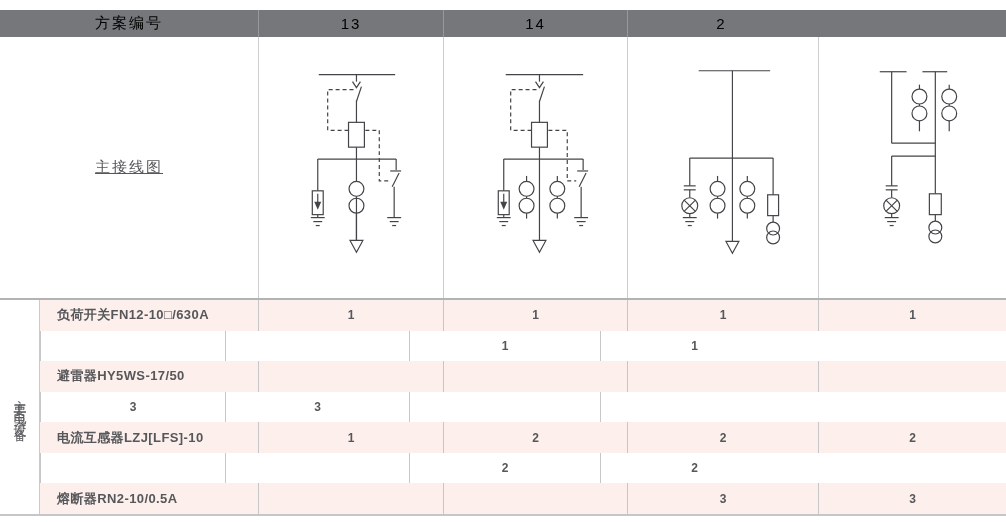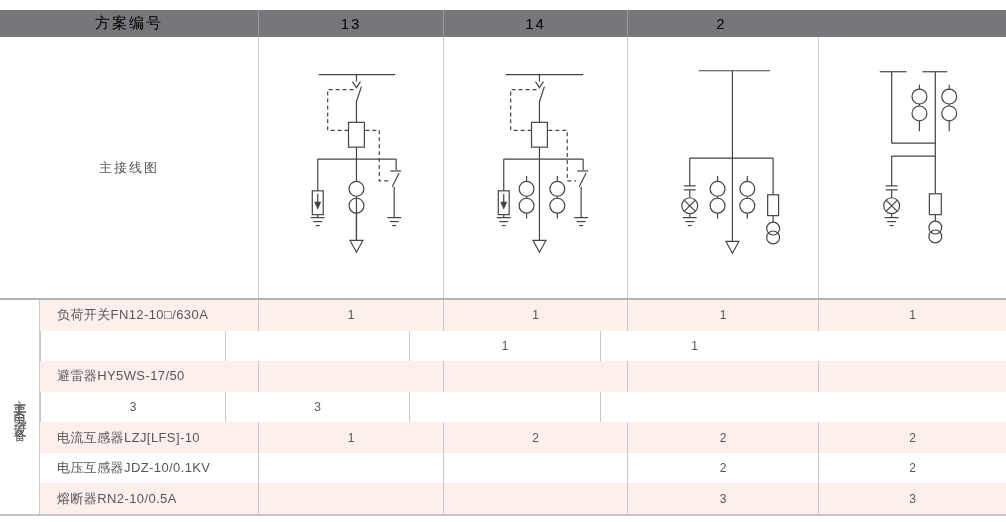--- a/index.html
+++ b/index.html
@@ -14,21 +14,21 @@
   .hc {
     display:flex; align-items:center; justify-content:center;
     color:#000000; font-size:15px; letter-spacing:2px;
   }
   .hc.div { border-left:1px solid #97989b; }
 
   
   .diagram-row { display:flex; height:263px; border-bottom:2px solid #b2b3b5; background:#fff; }
   .dlabel {
     display:flex; align-items:center; justify-content:center;
-    font-size:13px; color:#56575a; letter-spacing:2px;
+    font-size:15px; color:#56575a; letter-spacing:2px;text-decoration:underline;
   }
   .dcell { border-left:1px solid #cccdce; }
   .diag { display:block; width:100%; height:100%; }
   .diag line, .diag polyline, .diag circle, .diag rect, .diag polygon {
     stroke:#434447; stroke-width:1.2; fill:none;
     stroke-linecap:butt;
   }
   .diag .white { fill:#ffffff; }
   .diag .solid { fill:#434447; stroke:none; }
   .diag .dash { stroke-dasharray:4 3; }
@@ -37,21 +37,21 @@
   .equipment { display:flex; height:216px; border-bottom:2px solid #c5c6c8; }
   .group-cell {
     width:40px; border-right:1px solid #c9cacc;
     display:flex; align-items:center; justify-content:center; background:#fff;
   }
   .vtext {
     writing-mode:vertical-rl; text-orientation:upright;
     font-size:13px; letter-spacing:6px; color:#56575a;
   }
   .rows { flex:1; display:flex; flex-direction:column; }
-  .erow { flex:1; display:flex; background:#ffffff; }
+  .erow { flex:1; display:flex; background:#ffffff;font-weight:bold; }
   .erow .name {
     width:218px; padding-left:17px;
     display:flex; align-items:center;
     font-size:13px; color:#56575a; letter-spacing:0.4px; white-space:nowrap;
   }
   .erow .val {
     display:flex; align-items:center; justify-content:center;
     font-size:12px; color:#56575a; border-left:1px solid #c6c7c9;
   }
   .erow.pink .name, .erow.pink .val { background:#fcefec; }
@@ -248,21 +248,20 @@
 
       <div class="erow pink">
         <div class="name">电流互感器LZJ[LFS]-10</div>
         <div class="val w1">1</div>
         <div class="val w2">2</div>
         <div class="val w3">2</div>
         <div class="val w4">2</div>
       </div>
 
       <div class="erow">
-        <div class="name">电压互感器JDZ-10/0.1KV</div>
         <div class="val w1"></div>
         <div class="val w2"></div>
         <div class="val w3">2</div>
         <div class="val w4">2</div>
       </div>
 
       <div class="erow pink">
         <div class="name">熔断器RN2-10/0.5A</div>
         <div class="val w1"></div>
         <div class="val w2"></div>

